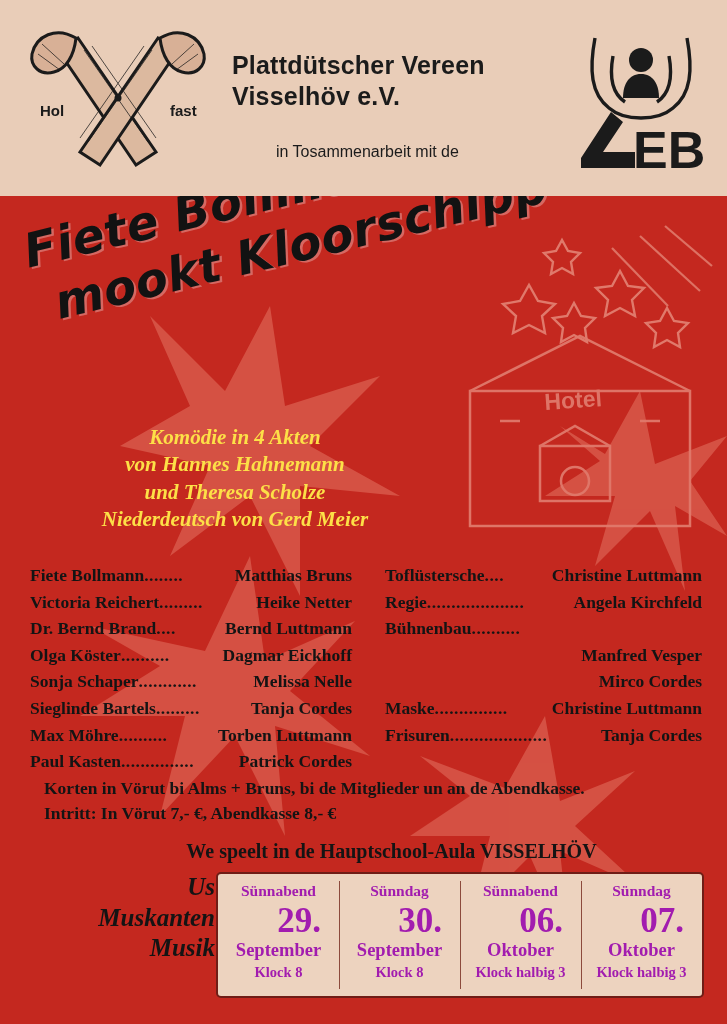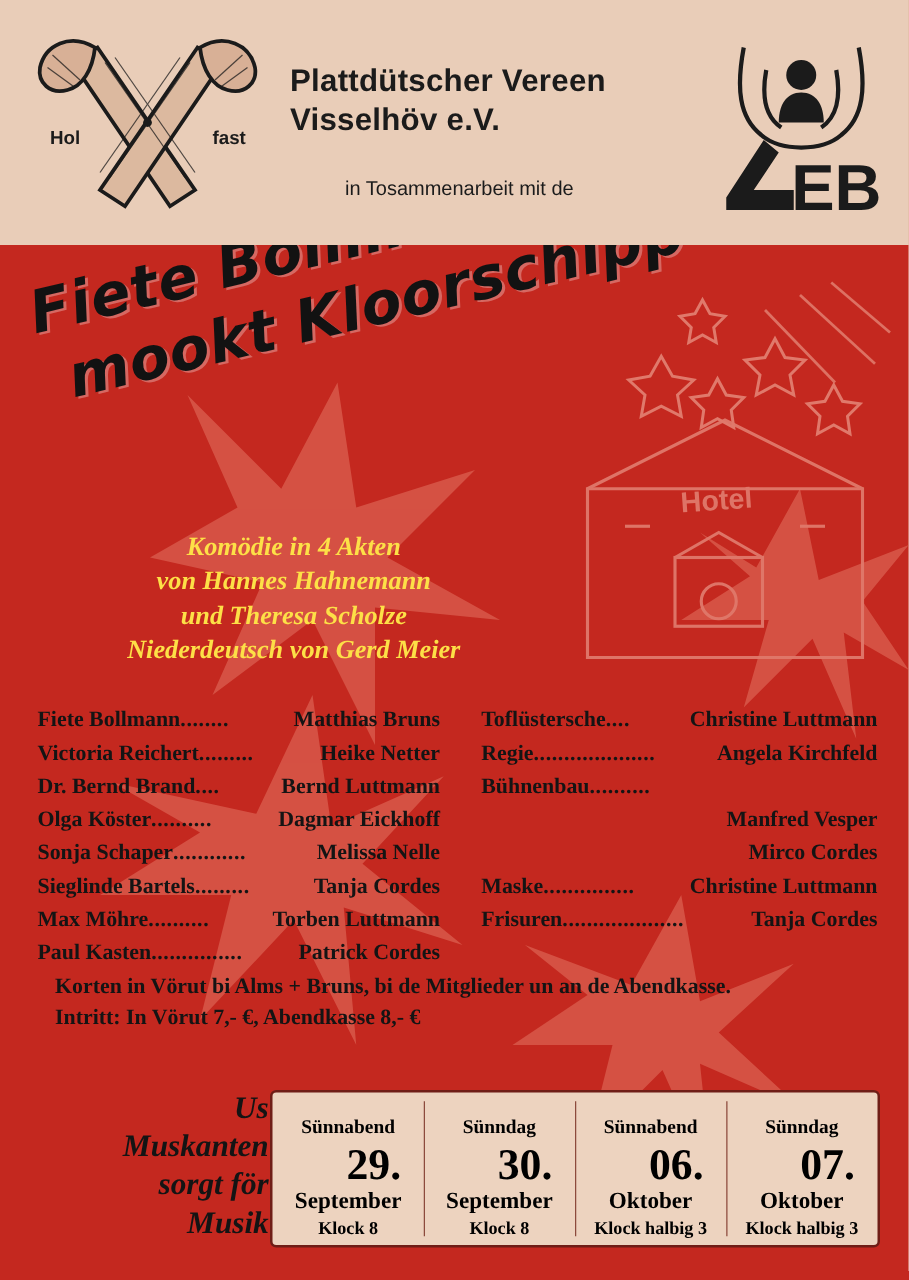--- a/index.html
+++ b/index.html
@@ -210,22 +210,22 @@
     background: #edd3bf;
     border: 2px solid #6f1d16;
     border-radius: 5px;
     box-sizing: border-box;
     display: flex;
   }
   .date-cell {
     flex: 1 1 0;
     position: relative;
     text-align: center;
-    color: #000000;
-    padding-top: 19px;
+    color: #a21caf;
+    padding-top: 8px;
     box-sizing: border-box;
   }
   .date-cell + .date-cell::before {
     content: "";
     position: absolute;
     left: 0; top: 7px;
     width: 1px;
     height: 108px;
     background: #8c4a3c;
   }
@@ -451,25 +451,25 @@
           <span class="name">Tanja Cordes</span>
         </div>
       </div>
     </div>
 
     <div class="tickets">
       <div>Korten in Vörut bi Alms + Bruns, bi de Mitglieder un an de Abendkasse.</div>
       <div>Intritt: In Vörut 7,- €, Abendkasse 8,- €</div>
     </div>
 
+    <div class="venue">We speelt in de Hauptschool-Aula VISSELHÖV</div>
 
     <div class="music">
       <div>Us</div>
       <div>Muskanten</div>
-      <div>sorgt för</div>
       <div>Musik</div>
     </div>
 
     <div class="dates">
       <div class="date-cell">
         <div class="dow">Sünnabend</div>
         <div class="day">29.</div>
         <div class="month">September</div>
         <div class="time">Klock 8</div>
       </div>

